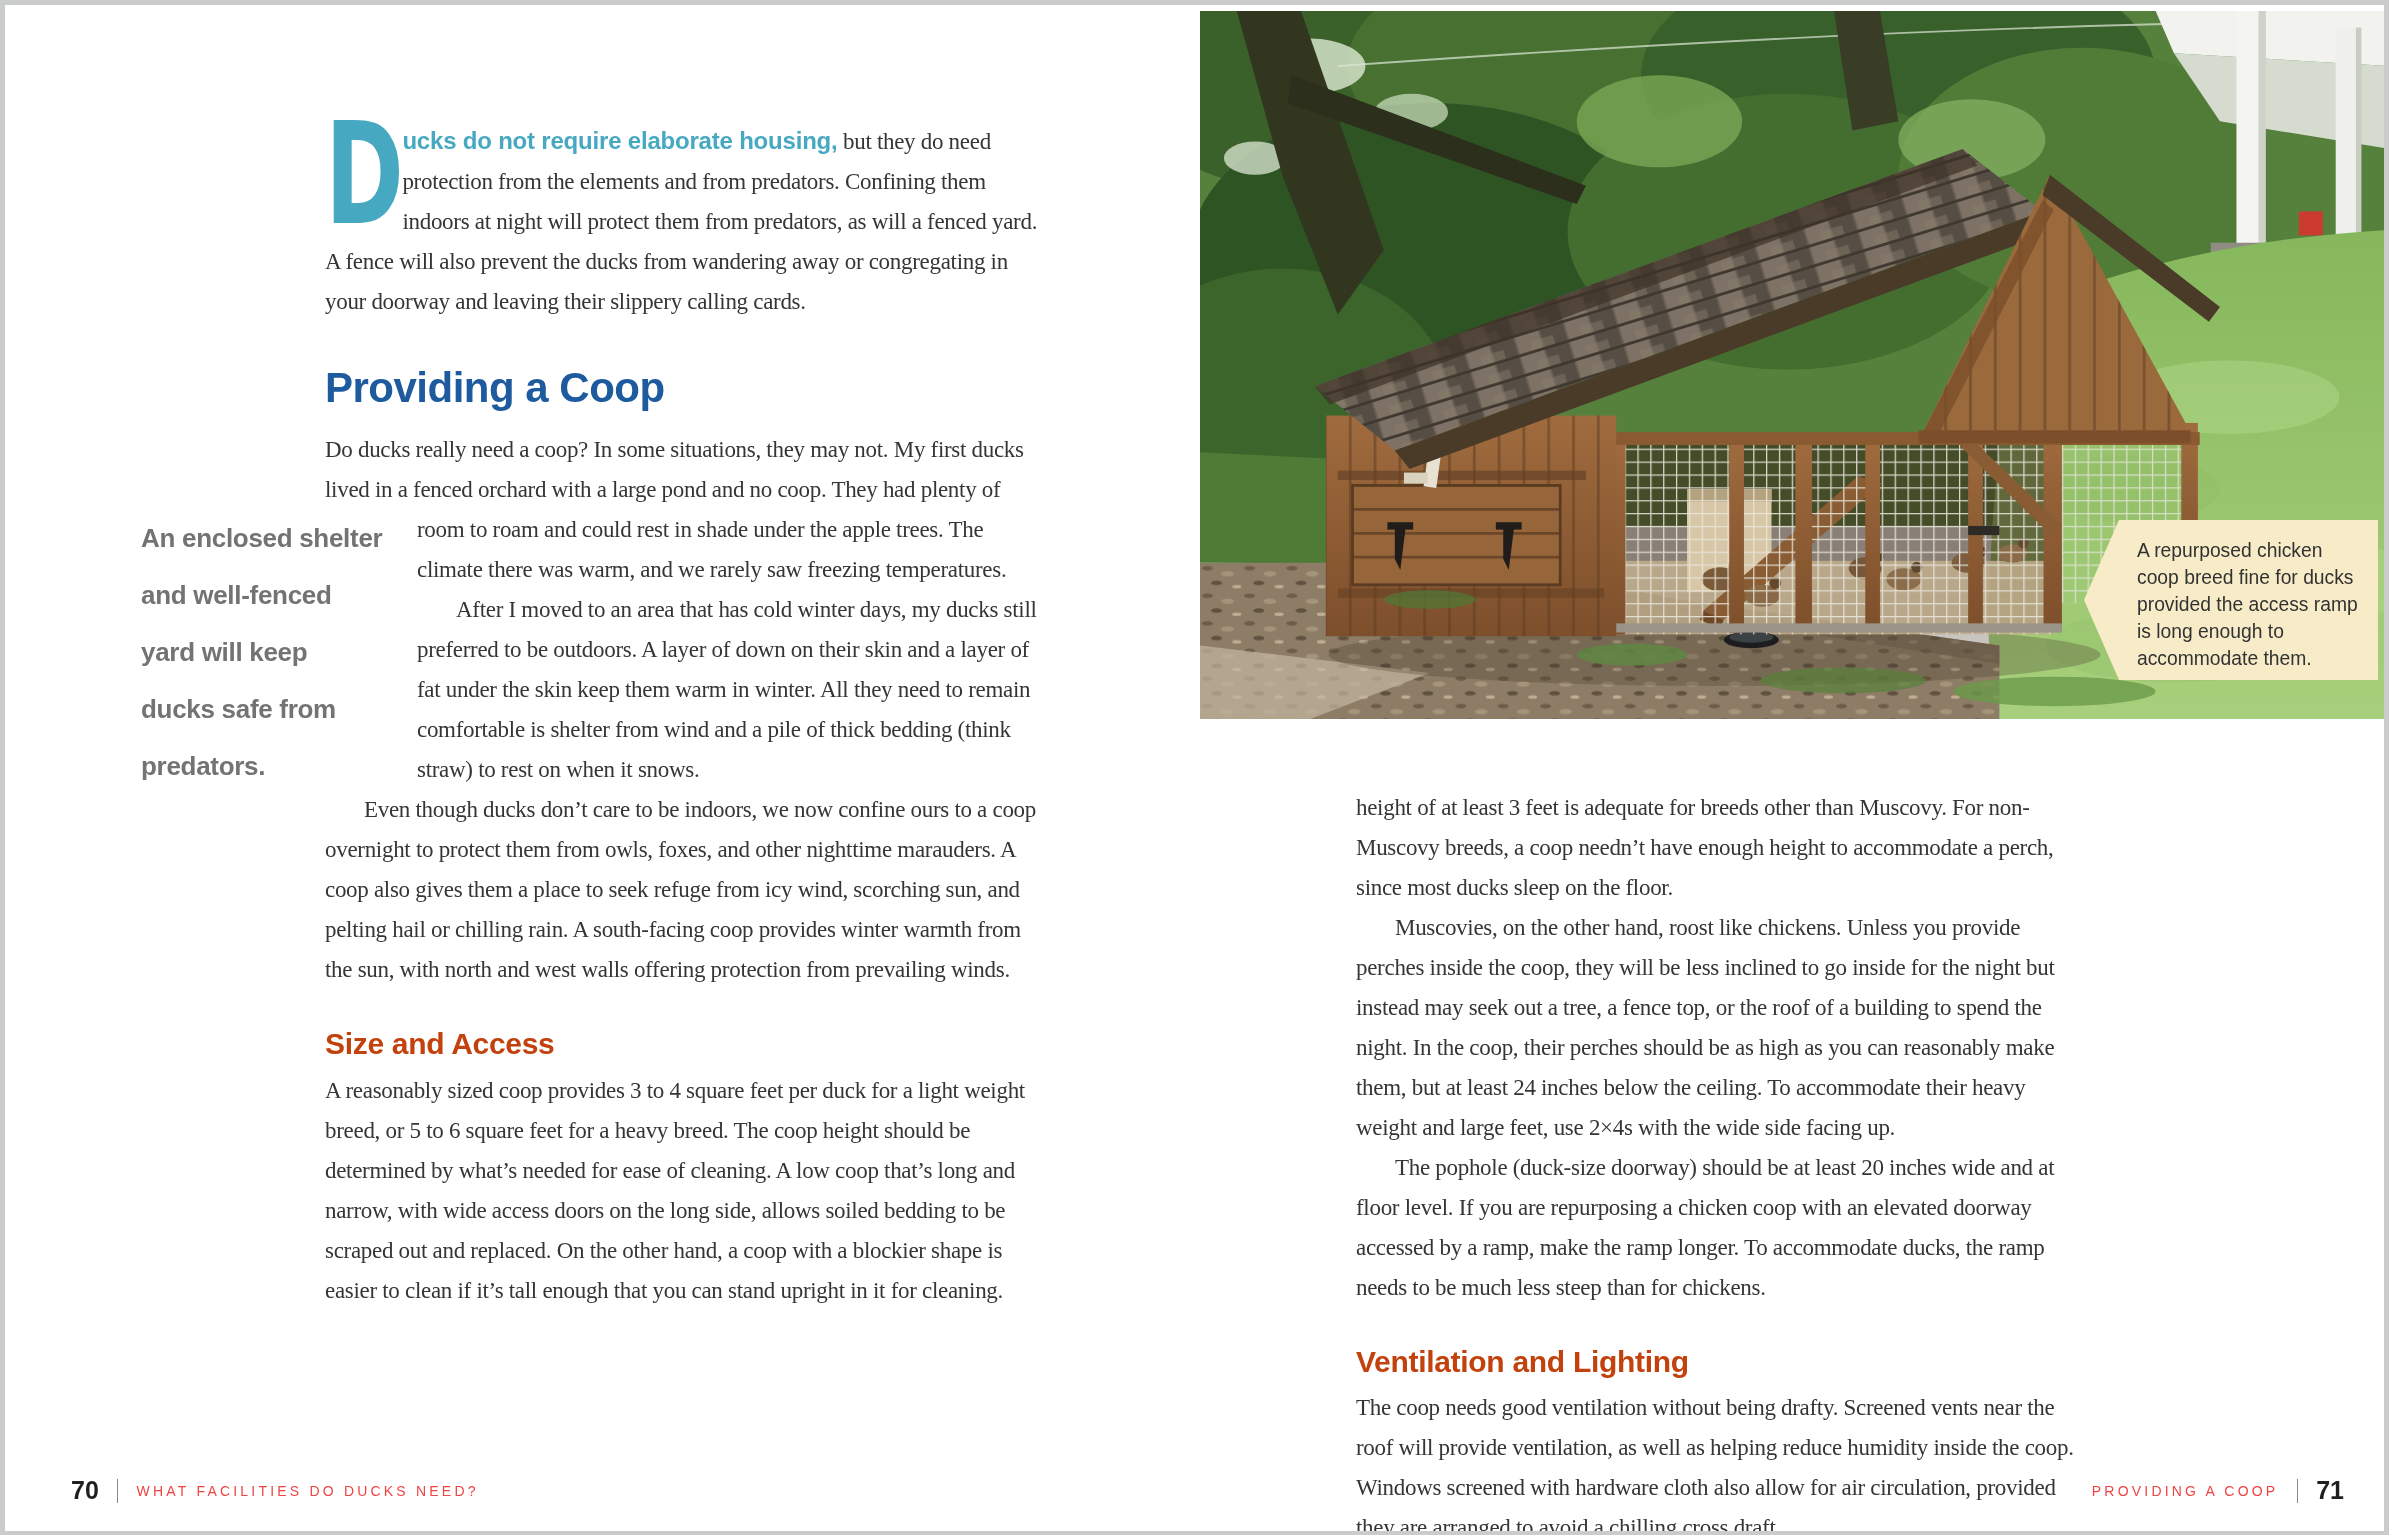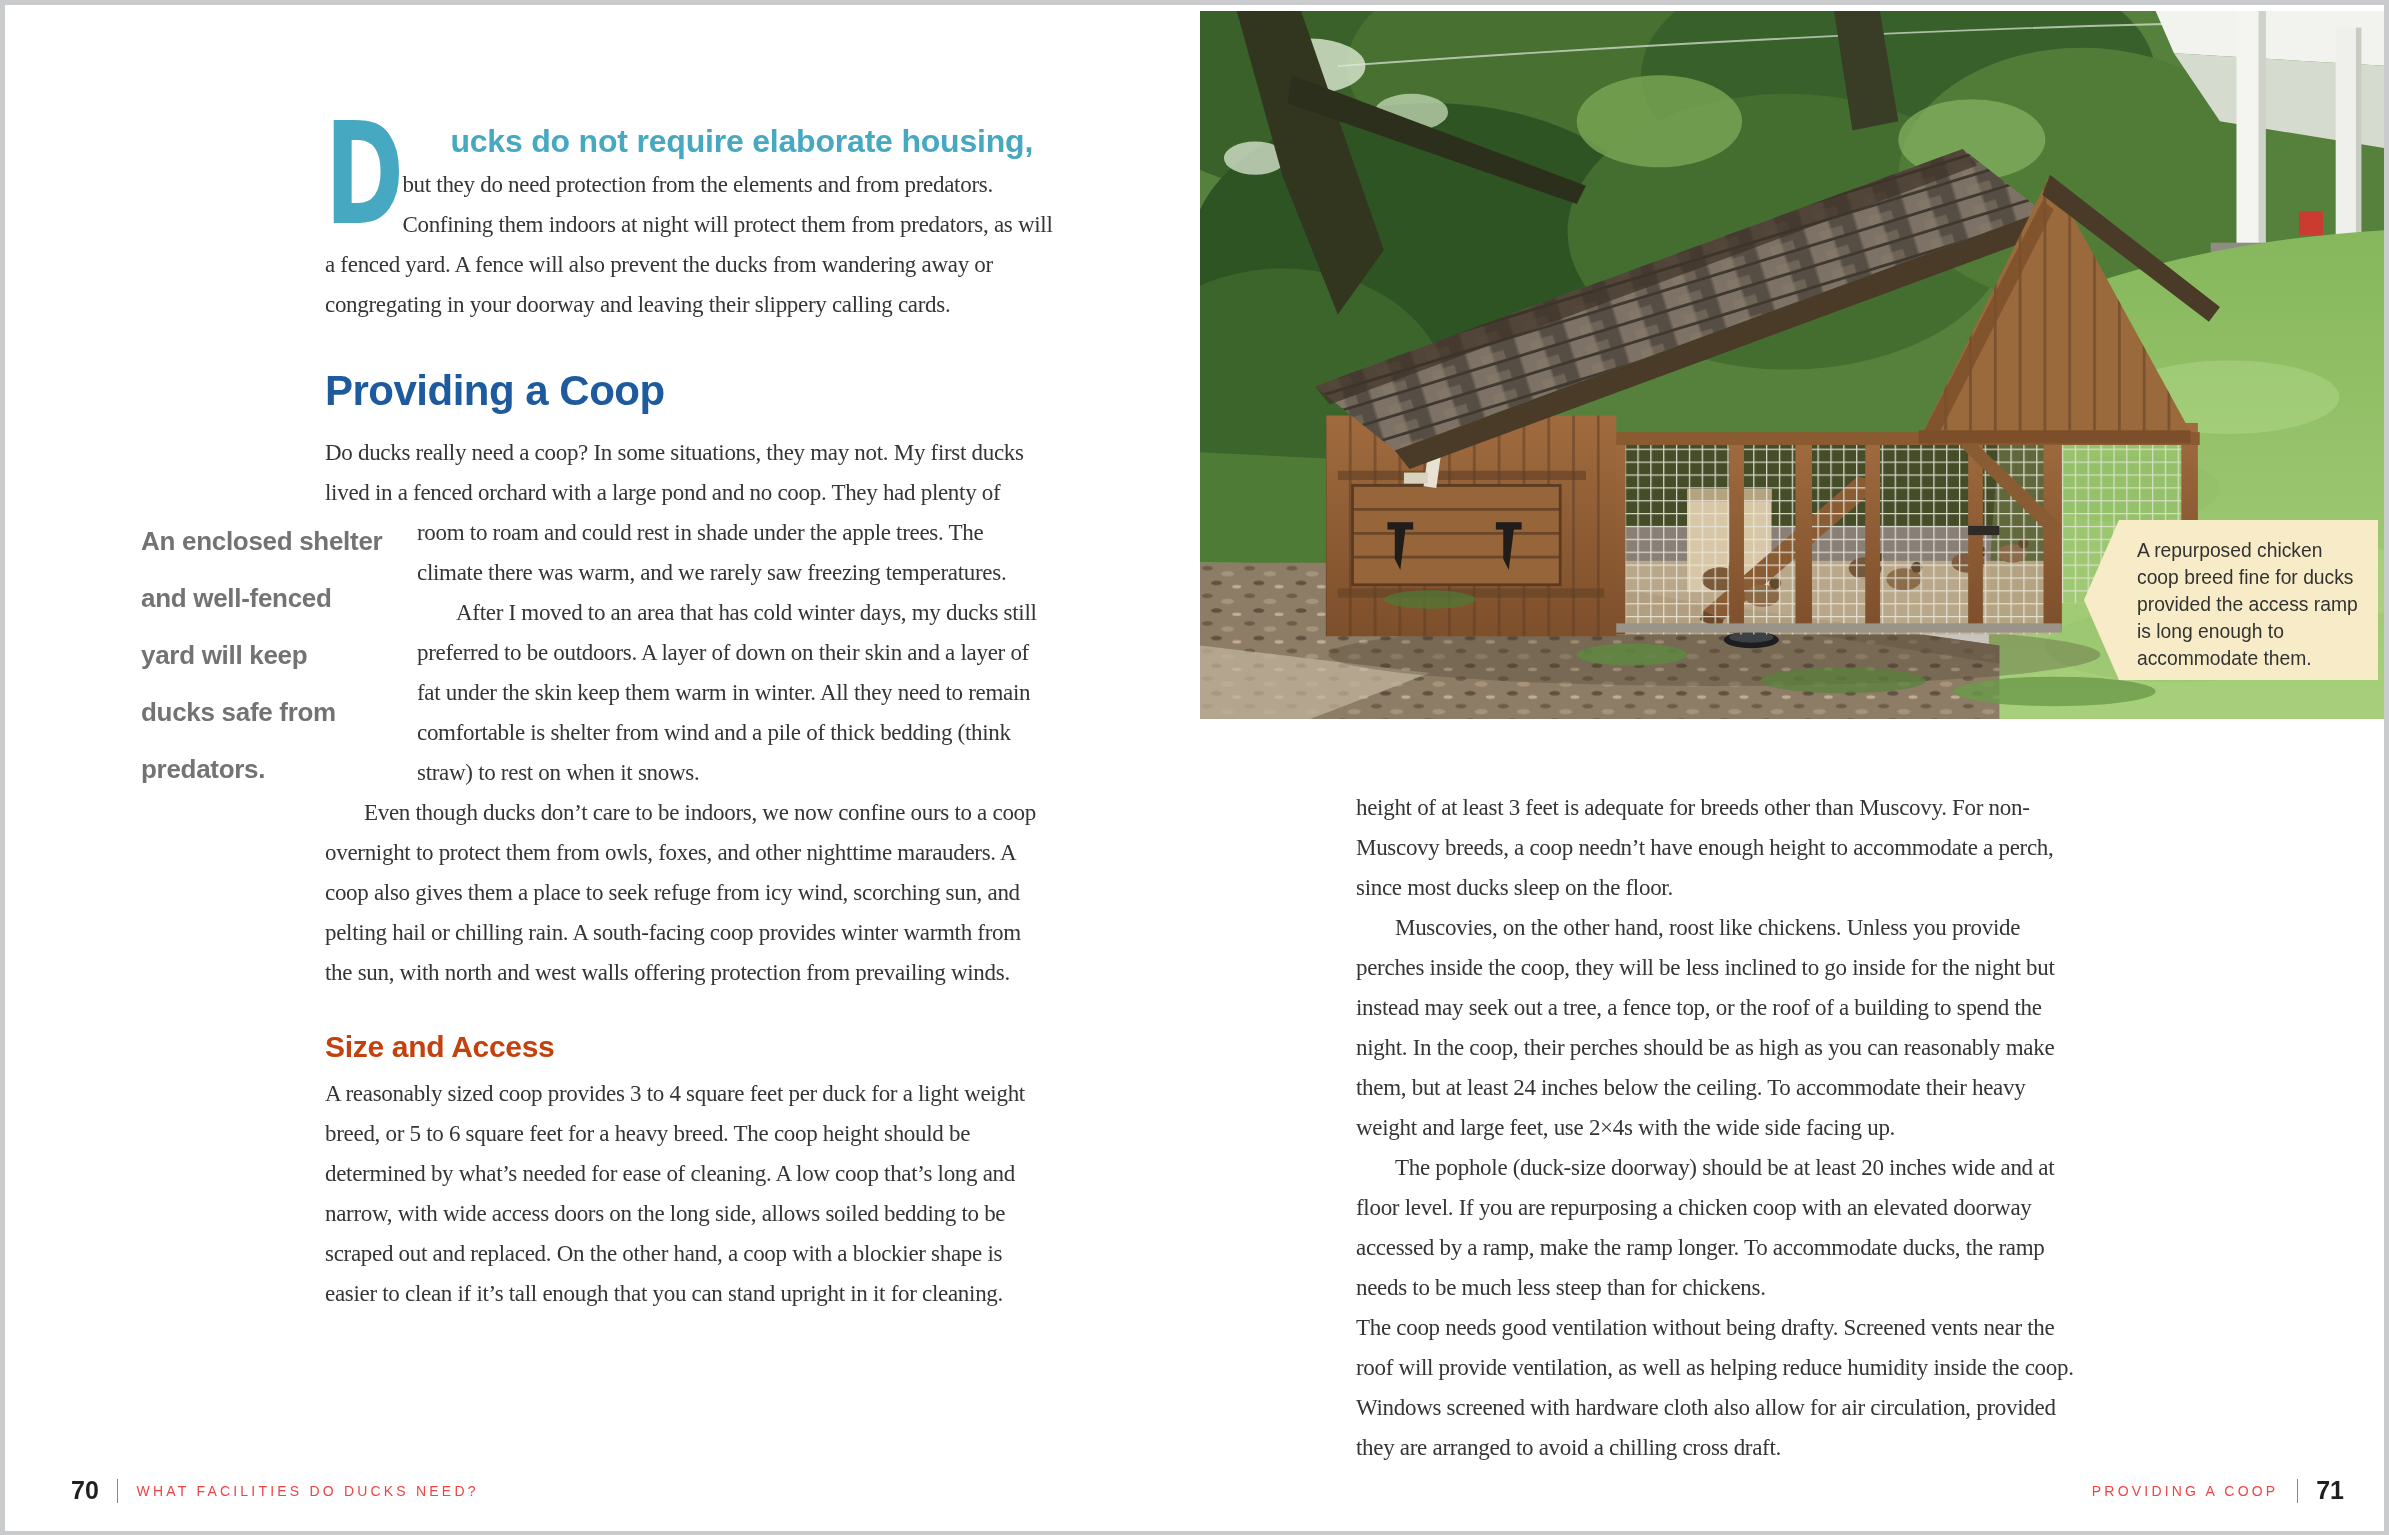--- a/index.html
+++ b/index.html
@@ -34,24 +34,23 @@
     font-weight:bold;
     font-size:140px;line-height:108px;
     color:#47a8c2;
     transform:scaleX(.68);
     transform-origin:0 58%;
     margin-right:7.4px;
   }
   .lead-in{
     font-family:"Liberation Sans",sans-serif;
     font-weight:bold;
-    font-size:32px;
+    font-size:24px;
     color:#47a8c2;
     letter-spacing:-0.2px;
-    margin-left:48px;
   }
   h1.section{
     margin:42px 0 18.4px 0;
     font-family:"Liberation Sans",sans-serif;
     font-weight:bold;
     font-size:42px;
     letter-spacing:-0.5px;
     color:#1d5a9e;
   }
   h2.subsection{
@@ -311,20 +310,21 @@
       <ellipse cx="250" cy="640" rx="50" ry="10" fill="#4e7b36" opacity=".7"></ellipse>
     </svg>
   </div>
 
   <div class="caption-tag">A repurposed chicken coop breed fine for ducks provided the access ramp is long enough to accommodate them.</div>
 
   <div class="col-right">
     <p class="body">height of at least 3 feet is adequate for breeds other than Muscovy. For non-Muscovy breeds, a coop needn’t have enough height to accommodate a perch, since most ducks sleep on the floor.</p>
     <p class="body indent">Muscovies, on the other hand, roost like chickens. Unless you provide perches inside the coop, they will be less inclined to go inside for the night but instead may seek out a tree, a fence top, or the roof of a building to spend the night. In the coop, their perches should be as high as you can reasonably make them, but at least 24 inches below the ceiling. To accommodate their heavy weight and large feet, use 2×4s with the wide side facing up.</p>
     <p class="body indent">The pophole (duck-size doorway) should be at least 20 inches wide and at floor level. If you are repurposing a chicken coop with an elevated doorway accessed by a ramp, make the ramp longer. To accommodate ducks, the ramp needs to be much less steep than for chickens.</p>
+    <h2 class="subsection">Ventilation and Lighting</h2>
     <p class="body">The coop needs good ventilation without being drafty. Screened vents near the roof will provide ventilation, as well as helping reduce humidity inside the coop. Windows screened with hardware cloth also allow for air circulation, provided they are arranged to avoid a chilling cross draft.</p>
   </div>
 
   <div class="footer footer-left">
     <span class="pagenum">70</span>
     <span class="rule"></span>
     <span class="section-title">WHAT FACILITIES DO DUCKS NEED?</span>
   </div>
 
   <div class="footer footer-right">

